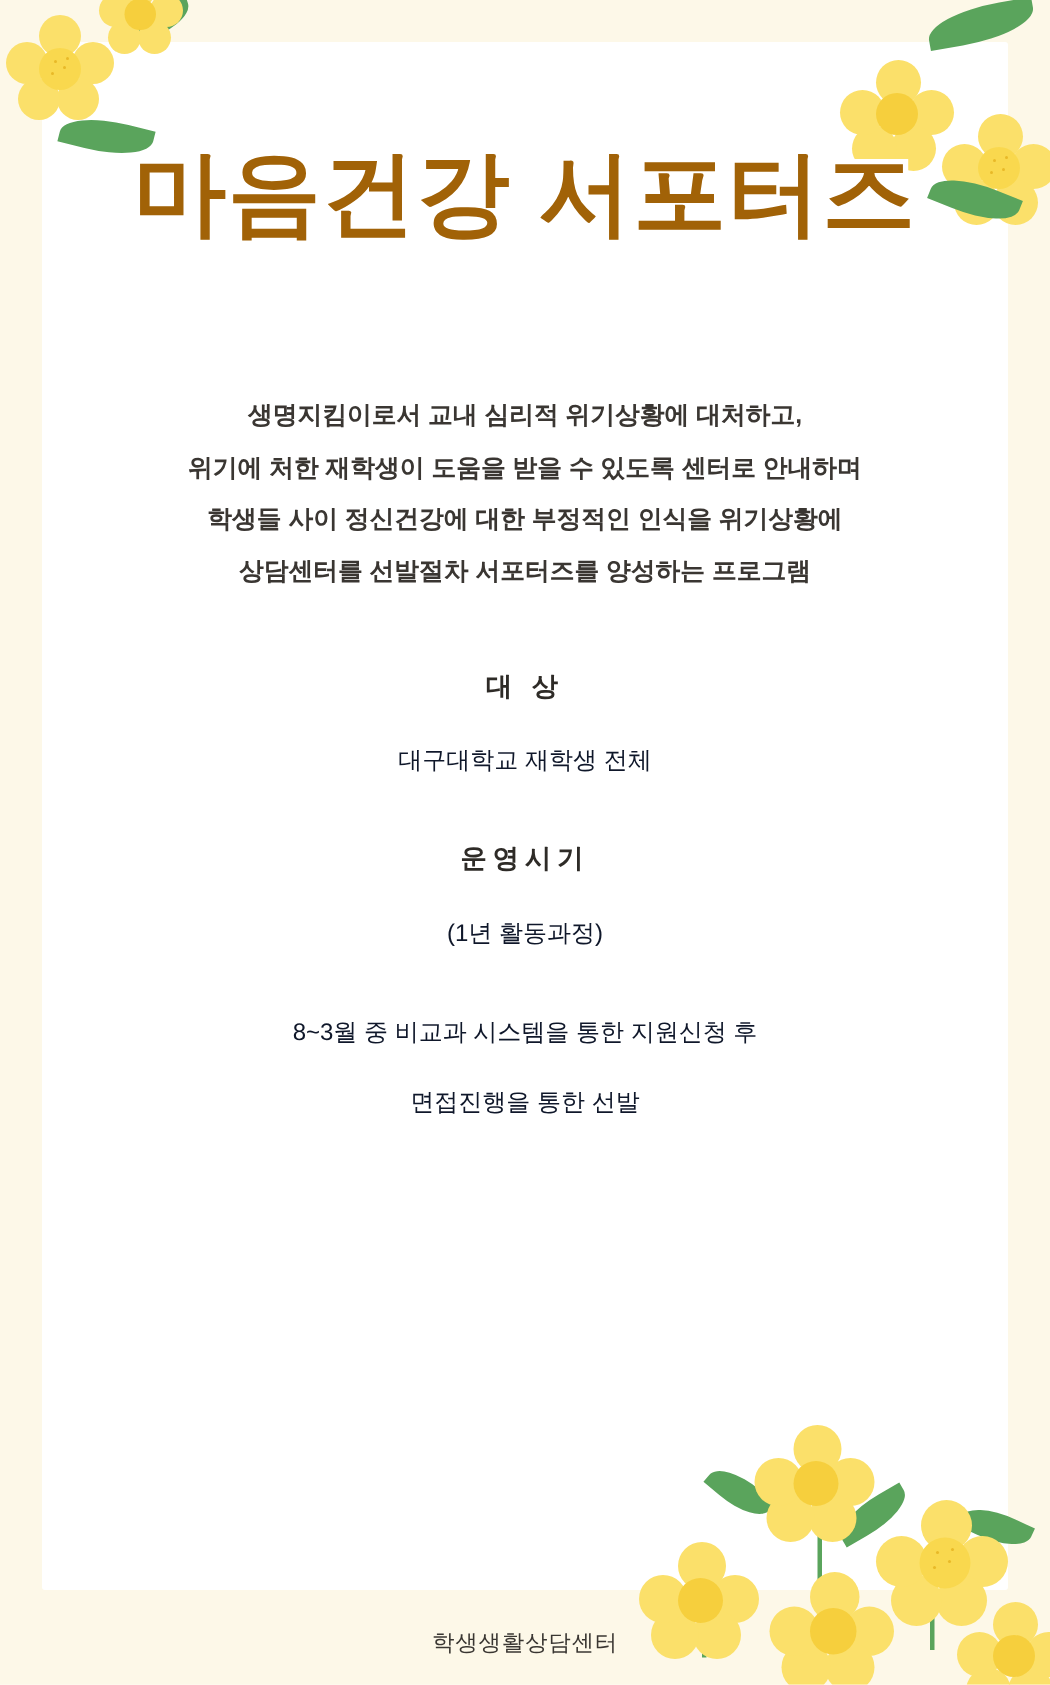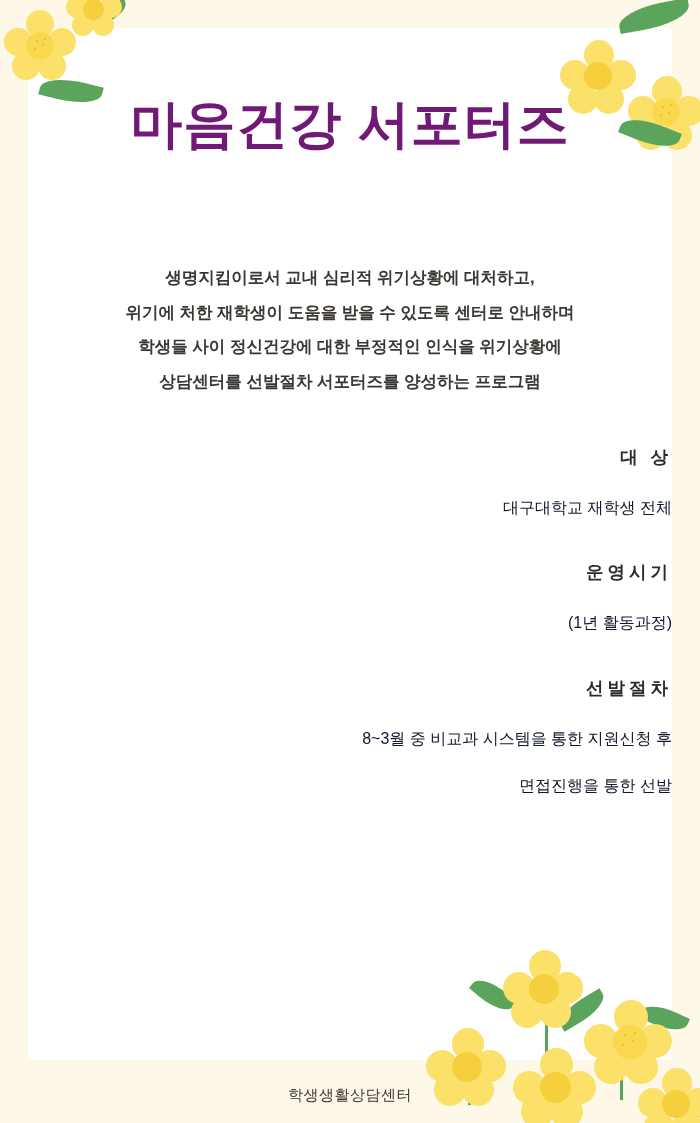--- a/index.html
+++ b/index.html
@@ -73,24 +73,24 @@
   .title-wrap {
     position: absolute;
     top: 96px;
     left: 0;
     width: 700px;
     text-align: center;
     z-index: 5;
   }
   .title {
     font-family: "Liberation Sans", sans-serif;
-    font-size: 52px;
+    font-size: 62px;
     font-weight: 700;
     letter-spacing: 1px;
-    color: #701a75;
+    color: #a16207;
     -webkit-text-stroke: 7px #ffffff;
     paint-order: stroke fill;
     text-shadow:
        3px 0 0 #fff, -3px 0 0 #fff, 0 3px 0 #fff, 0 -3px 0 #fff,
        2px 2px 0 #fff, -2px 2px 0 #fff, 2px -2px 0 #fff, -2px -2px 0 #fff;
     margin: 0;
     line-height: 1.1;
   }
 
   
@@ -105,21 +105,21 @@
   .intro {
     font-size: 16.5px;
     line-height: 2.1;
     color: #3a3632;
     margin: 0 0 46px 0;
   }
   .intro div {
     white-space: nowrap;
     font-weight: bold;
   }
-  .section { margin-bottom: 40px; text-align: right; }
+  .section { margin-bottom: 40px; }
   .section:last-child { margin-bottom: 0; }
   .sec-head {
     font-size: 17.5px;
     font-weight: 700;
     color: #2e2b27;
     letter-spacing: 4px;
     margin: 0 0 26px 0;
   }
   .sec-line {
     font-size: 16px;
@@ -234,21 +234,20 @@
       <div class="sec-head">대 상</div>
       <div class="sec-line">대구대학교 재학생 전체</div>
     </div>
 
     <div class="section">
       <div class="sec-head">운영시기</div>
       <div class="sec-line">(1년 활동과정)</div>
     </div>
 
     <div class="section">
-      <div class="sec-head">선발절차</div>
       <div class="sec-line">8~3월 중 비교과 시스템을 통한 지원신청 후</div>
       <div class="sec-line">면접진행을 통한 선발</div>
     </div>
 
   </div>
 
   <div class="flower" style="left:470px; top:985px; width:70px; height:60px;">
     <div class="leaf" style="left:0; top:0; width:46px; height:20px; transform:rotate(40deg);"></div>
   </div>
   <div class="flower" style="left:556px; top:1000px; width:80px; height:60px;">

